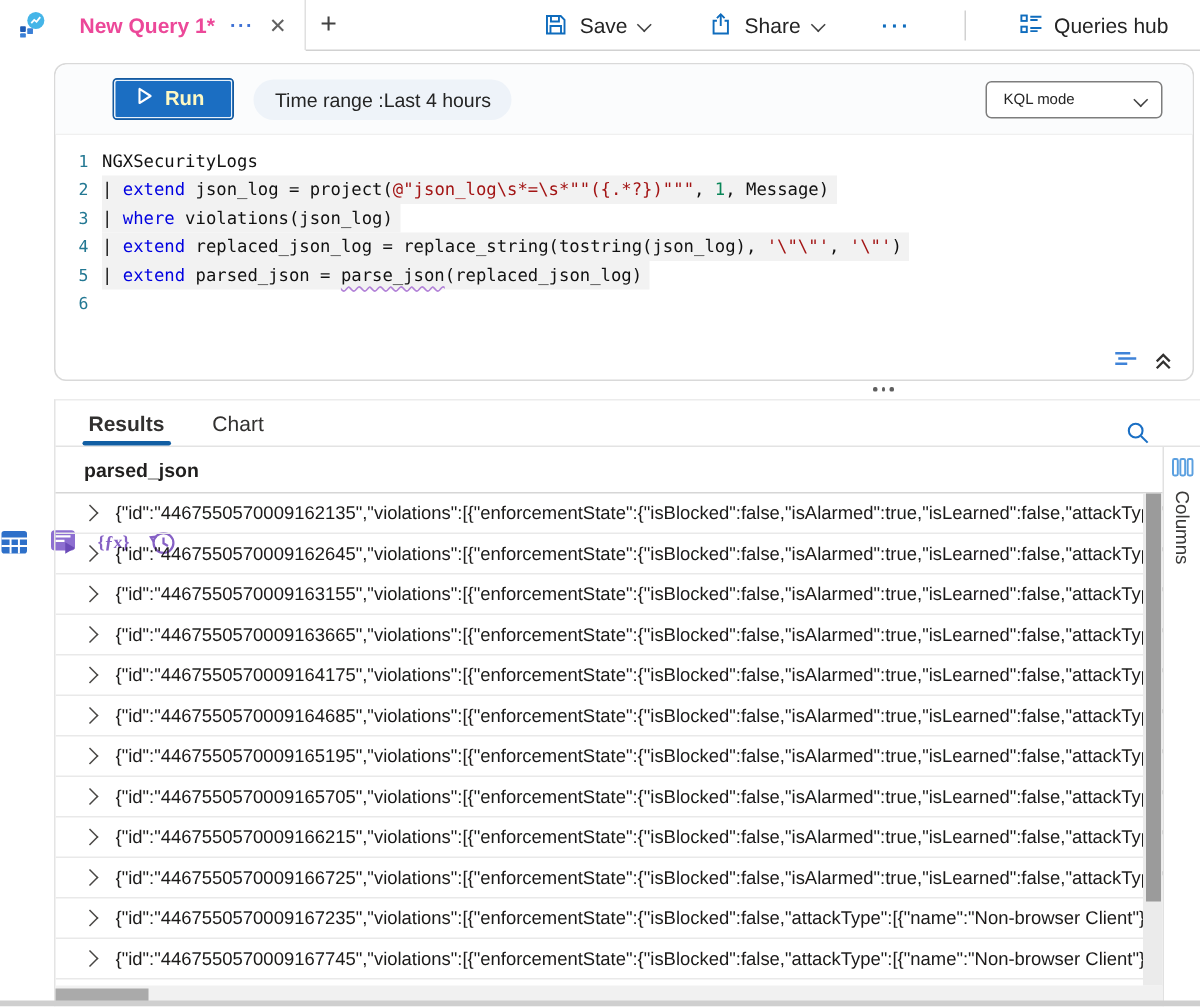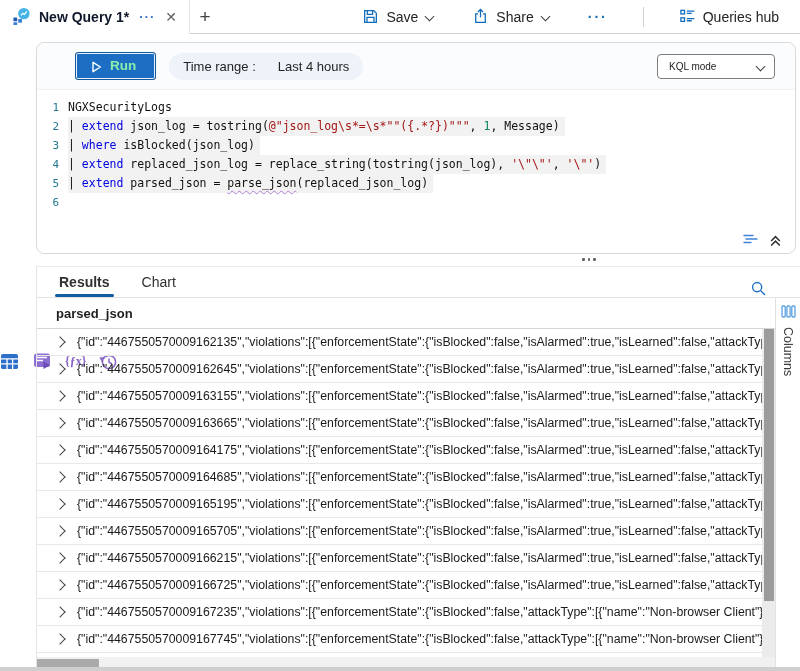--- a/index.html
+++ b/index.html
@@ -5,41 +5,41 @@
   html,body{margin:0;padding:0;}
   body{
     width:800px;height:671px;overflow:hidden;background:#fff;
     font-family:"Liberation Sans",sans-serif;color:#242424;position:relative;
     -webkit-font-smoothing:antialiased;
   }
   
   .tabbar{height:34px;display:flex;align-items:stretch;border-bottom:1px solid #d1d1d1;box-sizing:border-box;background:#fff;}
   .doc-tab{display:flex;align-items:center;gap:8px;padding:0 10px 0 12px;background:#fff;
     border-right:1px solid #e0e0e0;margin-bottom:-1px;border-bottom:1px solid #fff;cursor:pointer;}
-  .doc-tab .title{font-size:14px;font-weight:700;color:#0f172a;white-space:nowrap;}
+  .doc-tab .title{font-size:14px;font-weight:700;color:#ec4899;white-space:nowrap;margin-left:14px;}
   .tab-dots{color:#3b6fd4;font-weight:700;letter-spacing:1px;font-size:13px;margin-left:2px;}
   .tab-close{color:#616161;font-size:14px;padding:0 2px;}
   .new-tab{display:flex;align-items:center;justify-content:center;width:30px;color:#424242;font-size:19px;font-weight:300;cursor:pointer;}
   .tabbar-right{margin-left:auto;display:flex;align-items:center;gap:16px;padding-right:10px;}
   .tb-btn{display:flex;align-items:center;gap:7px;padding:0 11px;font-size:14px;color:#242424;cursor:pointer;height:100%;}
   .chev-small{width:9px;height:9px;display:inline-block;position:relative;}
   .chev-small::before{content:"";position:absolute;left:1px;top:1px;width:6px;height:6px;border-right:1.4px solid #424242;border-bottom:1.4px solid #424242;transform:rotate(45deg);}
   .tb-divider{width:1px;height:20px;background:#d1d1d1;margin:0 8px;align-self:center;}
   
   .main{display:flex;height:637px;}
   .rail{width:36px;display:flex;align-items:center;padding-top:17px;gap:13px;box-sizing:border-box;}
   .rail-btn{width:24px;height:24px;display:flex;align-items:center;justify-content:center;cursor:pointer;}
   .content{flex:1;display:flex;flex-direction:column;min-width:0;}
   
   .editor-card{margin:8px 4px 0 0;height:212px;border:1px solid #d9d9d9;border-radius:8px;box-sizing:border-box;position:relative;background:#fff;}
   .editor-toolbar{height:46px;display:flex;align-items:center;padding:0 20px 0 38px;background:#fbfcfd;border-radius:8px 8px 0 0;border-bottom:1px solid #f0f0f0;}
-  .run-btn{display:flex;align-items:flex-end;gap:8px;background:#1b6ec2;color:#86efac;border:1px solid #15599e;
+  .run-btn{display:flex;align-items:flex-start;gap:8px;background:#1b6ec2;color:#fef9c3;border:1px solid #15599e;
     border-radius:3px;padding:5px 19px 6px 15px;font-size:13.5px;font-weight:600;cursor:pointer;
     box-shadow:inset 0 0 0 1px rgba(255,255,255,.9);}
-  .pill{display:flex;align-items:flex-start;gap:22px;background:#eef3f9;border-radius:15px;padding:6px 14px;font-size:13px;margin-left:13px;cursor:pointer;white-space:nowrap;}
+  .pill{display:flex;align-items:flex-start;gap:0;background:#eef3f9;border-radius:15px;padding:6px 14px;font-size:13px;margin-left:13px;cursor:pointer;white-space:nowrap;}
   .pill b{font-weight:400;}
   .mode-select{margin-left:auto;width:118px;box-sizing:border-box;border:1px solid #7d7d7d;border-radius:4px;background:#fff;
     display:flex;align-items:center;justify-content:space-between;padding:6px 9px 6px 11px;font-size:10px;cursor:pointer;}
   
   .code{padding-top:8px;font-family:"DejaVu Sans Mono","Liberation Mono",monospace;font-size:11.5px;line-height:19px;}
   .code-line{display:flex;white-space:pre;}
   .ln{width:22px;text-align:right;color:#237893;flex:none;padding-right:9px;font-size:11px;}
   .lc{color:#111;}
   .lc.hl{background:#f2f2f2;padding-right:5px;}
   .tok-kw{color:#0000e0;}
@@ -176,22 +176,22 @@
           <span>Time range :</span>
           <b>Last 4 hours</b>
         </div>
         <div class="mode-select">
           <span>KQL mode</span>
           <span class="chev-small"></span>
         </div>
       </div>
       <div class="code">
           <div class="code-line"><span class="ln">1</span><span class="lc"><span class="tok-plain">NGXSecurityLogs</span></span></div>
-          <div class="code-line"><span class="ln">2</span><span class="lc hl"><span class="tok-plain">| </span><span class="tok-kw">extend</span><span class="tok-plain"> json_log = tostring(</span><span class="tok-str">@"json_log\s*=\s*""({.*?})"""</span><span class="tok-plain">, </span><span class="tok-num">1</span><span class="tok-plain">, Message)</span></span></div>
-          <div class="code-line"><span class="ln">3</span><span class="lc hl"><span class="tok-plain">| </span><span class="tok-kw">where</span><span class="tok-plain"> isBlocked(json_log)</span></span></div>
+          <div class="code-line"><span class="ln">2</span><span class="lc hl"><span class="tok-plain">| </span><span class="tok-kw">extend</span><span class="tok-plain"> json_log = project(</span><span class="tok-str">@"json_log\s*=\s*""({.*?})"""</span><span class="tok-plain">, </span><span class="tok-num">1</span><span class="tok-plain">, Message)</span></span></div>
+          <div class="code-line"><span class="ln">3</span><span class="lc hl"><span class="tok-plain">| </span><span class="tok-kw">where</span><span class="tok-plain"> violations(json_log)</span></span></div>
           <div class="code-line"><span class="ln">4</span><span class="lc hl"><span class="tok-plain">| </span><span class="tok-kw">extend</span><span class="tok-plain"> replaced_json_log = replace_string(tostring(json_log), </span><span class="tok-str">'\"\"'</span><span class="tok-plain">, </span><span class="tok-str">'\"'</span><span class="tok-plain">)</span></span></div>
           <div class="code-line"><span class="ln">5</span><span class="lc hl"><span class="tok-plain">| </span><span class="tok-kw">extend</span><span class="tok-plain"> parsed_json = </span><span class="tok-warn">parse_json</span><span class="tok-plain">(replaced_json_log)</span></span></div>
           <div class="code-line"><span class="ln">6</span></div>
         </div>
       <div class="editor-foot">
         <span class="foot-ic">
           <svg width="17" height="14" viewBox="0 0 17 14" fill="none" stroke="#3f83d8" stroke-width="1.6">
             <path d="M1.5 2.5h10M3.5 6h12M1.5 9.5h8"></path>
           </svg>
         </span>

